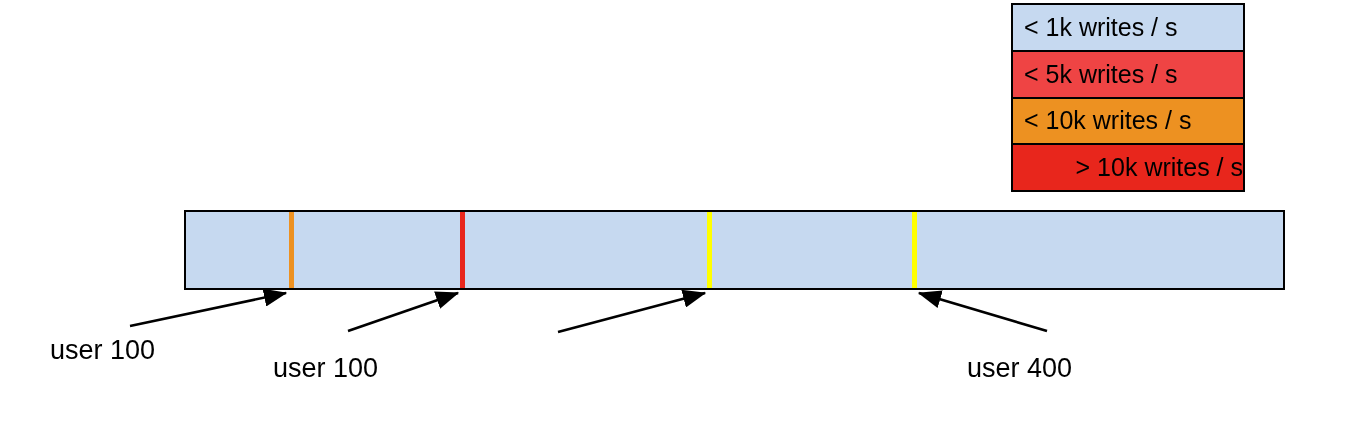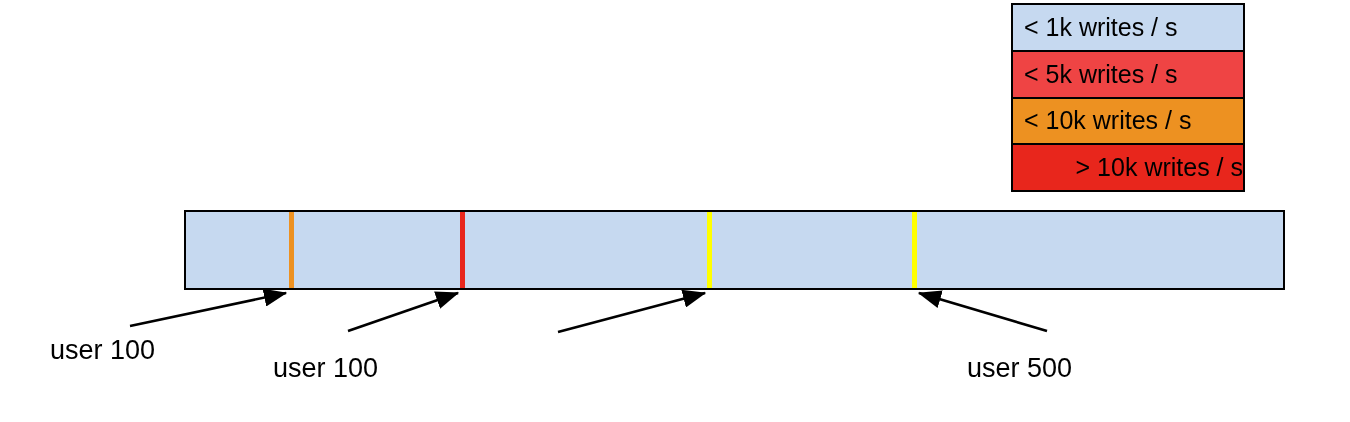--- a/index.html
+++ b/index.html
@@ -121,15 +121,15 @@
       </marker>
     </defs>
     <line x1="130" y1="326" x2="286" y2="293" stroke="#000000" stroke-width="2.6" marker-end="url(#arrowhead)"></line>
     <line x1="348" y1="331" x2="458" y2="293" stroke="#000000" stroke-width="2.6" marker-end="url(#arrowhead)"></line>
     <line x1="558" y1="332" x2="705" y2="293" stroke="#000000" stroke-width="2.6" marker-end="url(#arrowhead)"></line>
     <line x1="1047" y1="331" x2="919" y2="293" stroke="#000000" stroke-width="2.6" marker-end="url(#arrowhead)"></line>
   </svg>
 
   <div class="point-label" style="left:50px; top:335px;">user 100</div>
   <div class="point-label" style="left:273px; top:353px;">user 100</div>
-  <div class="point-label" style="left:967px; top:353px;">user 500</div>
+  <div class="point-label" style="left:967px; top:353px;">user 400</div>
 
 </div>
 
 </body></html>

